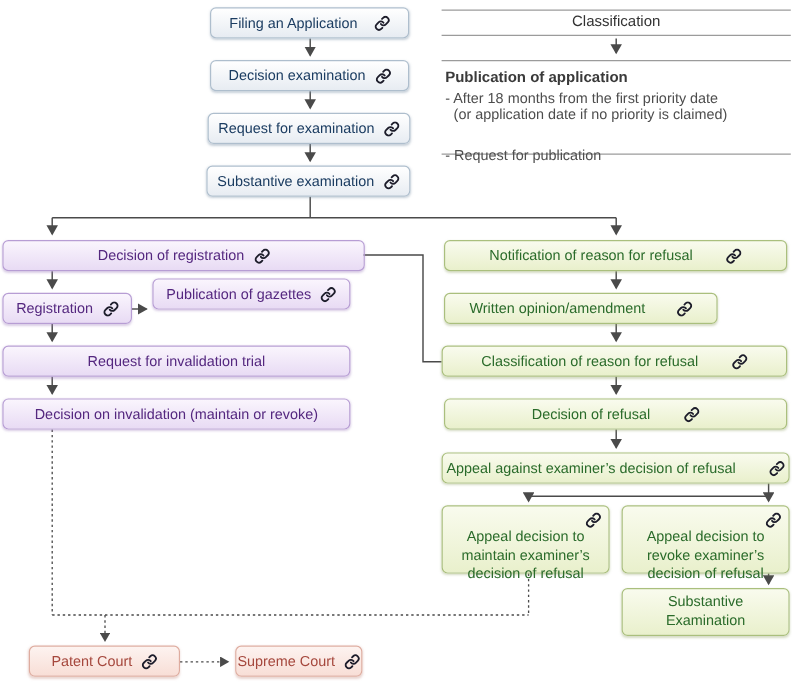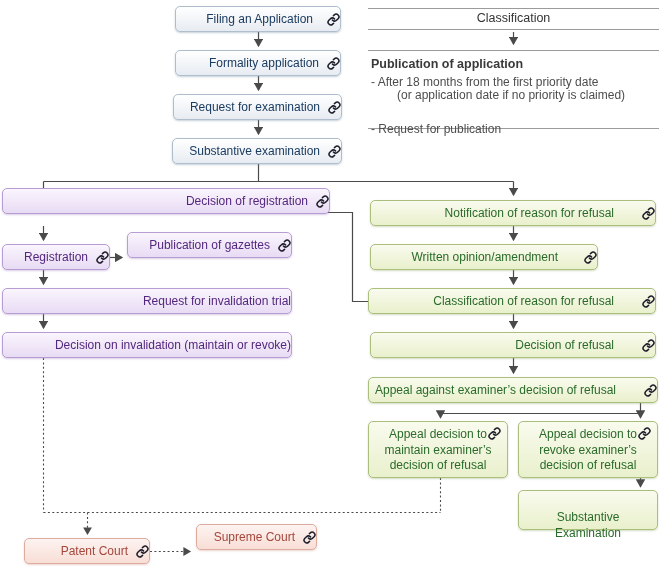--- a/index.html
+++ b/index.html
@@ -5,42 +5,42 @@
   html,body { margin:0; padding:0; background:#ffffff; }
   .canvas {
     position:relative; width:660px; height:569px; overflow:hidden;
     background:#ffffff;
     font-family:"Liberation Sans", sans-serif;
   }
   svg.wires { position:absolute; left:0; top:0; z-index:1; }
 
   .node {
     position:absolute; z-index:2; box-sizing:border-box;
-    display:flex; align-items:center; justify-content:flex-end; gap:8px;
+    display:flex; align-items:center; justify-content:center; gap:8px;
     border:1px solid; border-radius:5px; font-size:12px;
   }
   .node .lbl { white-space:nowrap; }
   .blue   { border-color:#aebecd; background:linear-gradient(#ffffff,#e7ecf2); color:#1b3c61; box-shadow:0 1px 2px rgba(130,150,170,.45); }
   .purple { border-color:#b79dd4; background:linear-gradient(#faf5fd,#e8dbf4); color:#54277f; box-shadow:0 1px 2px rgba(160,130,190,.4); }
   .green  { border-color:#aabf7d; background:linear-gradient(#f9fbee,#e9f0cc); color:#2a6b2a; box-shadow:0 1px 2px rgba(150,165,110,.4);gap:28px; }
   .pink   { border-color:#deac9f; background:linear-gradient(#fdf3f0,#f8ded6); color:#a5473c; box-shadow:0 1px 2px rgba(200,150,140,.4); }
 
-  .multi { flex-direction:column; gap:0; justify-content:flex-start; padding-top:5px; line-height:15.5px; text-align:center; }
+  .multi { flex-direction:column; gap:0; justify-content:flex-start; padding-top:18px; line-height:15.5px; text-align:center; }
   .multi .icon { position:absolute; top:5px; right:6px; }
 
   .icon { width:13px; height:13px; display:inline-flex; flex:0 0 auto; }
   .icon svg { width:13px; height:13px; display:block; }
 
   .classification {
     position:absolute; z-index:2; left:368px; top:11px; width:291px;
     text-align:center; font-size:12.5px; color:#333333;
   }
   .pub { position:absolute; z-index:2; left:371px; top:58px; width:288px; font-size:12px; color:#4d4d4d; line-height:13.5px; }
   .pub .title { font-weight:bold; color:#3a3a3a; font-size:12.5px; margin-bottom:4px; }
-  .pub .cont { padding-left:7px;margin-left:19px; }
+  .pub .cont { padding-left:7px; }
   .pub .b2 { margin-top:20px; }
 </style>
 </head>
 <body>
 
 <div class="canvas">
 
   <svg class="wires" width="660" height="569" viewBox="0 0 660 569">
     <defs>
       <marker id="arw" markerWidth="8" markerHeight="8" refX="6" refY="4" orient="auto">
@@ -88,21 +88,21 @@
   <div class="node blue" style="left:175px;top:6px;width:166px;height:26px;gap:14px">
     <span class="lbl">Filing an Application</span>
     <span class="icon">
         <svg viewBox="0 0 24 24" fill="none" stroke="#1d1d2b" stroke-width="2.8" stroke-linecap="round" stroke-linejoin="round">
           <path d="M10 13a5 5 0 0 0 7.54.54l3-3a5 5 0 0 0-7.07-7.07l-1.72 1.71"></path>
           <path d="M14 11a5 5 0 0 0-7.54-.54l-3 3a5 5 0 0 0 7.07 7.07l1.71-1.71"></path>
         </svg>
       </span>
   </div>
   <div class="node blue" style="left:175px;top:50px;width:166px;height:26px">
-    <span class="lbl">Formality application</span>
+    <span class="lbl">Decision examination</span>
     <span class="icon">
         <svg viewBox="0 0 24 24" fill="none" stroke="#1d1d2b" stroke-width="2.8" stroke-linecap="round" stroke-linejoin="round">
           <path d="M10 13a5 5 0 0 0 7.54.54l3-3a5 5 0 0 0-7.07-7.07l-1.72 1.71"></path>
           <path d="M14 11a5 5 0 0 0-7.54-.54l-3 3a5 5 0 0 0 7.07 7.07l1.71-1.71"></path>
         </svg>
       </span>
   </div>
   <div class="node blue" style="left:173px;top:94px;width:169px;height:26px">
     <span class="lbl">Request for examination</span>
     <span class="icon">
@@ -123,21 +123,21 @@
   </div>
 
   <div class="classification">Classification</div>
   <div class="pub">
     <div class="title">Publication of application</div>
     <div>- After 18 months from the first priority date</div>
     <div class="cont">(or application date if no priority is claimed)</div>
     <div class="b2">- Request for publication</div>
   </div>
 
-  <div class="node purple" style="left:2px;top:188px;width:328px;height:26px">
+  <div class="node purple" style="left:2px;top:200px;width:302px;height:26px">
     <span class="lbl">Decision of registration</span>
     <span class="icon">
         <svg viewBox="0 0 24 24" fill="none" stroke="#1d1d2b" stroke-width="2.8" stroke-linecap="round" stroke-linejoin="round">
           <path d="M10 13a5 5 0 0 0 7.54.54l3-3a5 5 0 0 0-7.07-7.07l-1.72 1.71"></path>
           <path d="M14 11a5 5 0 0 0-7.54-.54l-3 3a5 5 0 0 0 7.07 7.07l1.71-1.71"></path>
         </svg>
       </span>
   </div>
   <div class="node purple" style="left:2px;top:244px;width:108px;height:26px">
     <span class="lbl">Registration</span>
@@ -225,35 +225,35 @@
     <span>Appeal decision to</span>
     <span>revoke examiner’s</span>
     <span>decision of refusal</span>
     <span class="icon">
         <svg viewBox="0 0 24 24" fill="none" stroke="#1d1d2b" stroke-width="2.8" stroke-linecap="round" stroke-linejoin="round">
           <path d="M10 13a5 5 0 0 0 7.54.54l3-3a5 5 0 0 0-7.07-7.07l-1.72 1.71"></path>
           <path d="M14 11a5 5 0 0 0-7.54-.54l-3 3a5 5 0 0 0 7.07 7.07l1.71-1.71"></path>
         </svg>
       </span>
   </div>
-  <div class="node green multi" style="left:518px;top:490px;width:140px;height:40px;padding-top:19px">
+  <div class="node green multi" style="left:518px;top:490px;width:140px;height:40px;padding-top:3px">
     <span>Substantive</span>
     <span>Examination</span>
   </div>
 
   <div class="node pink" style="left:24px;top:538px;width:126px;height:26px">
     <span class="lbl">Patent Court</span>
     <span class="icon">
         <svg viewBox="0 0 24 24" fill="none" stroke="#1d1d2b" stroke-width="2.8" stroke-linecap="round" stroke-linejoin="round">
           <path d="M10 13a5 5 0 0 0 7.54.54l3-3a5 5 0 0 0-7.07-7.07l-1.72 1.71"></path>
           <path d="M14 11a5 5 0 0 0-7.54-.54l-3 3a5 5 0 0 0 7.07 7.07l1.71-1.71"></path>
         </svg>
       </span>
   </div>
-  <div class="node pink" style="left:196px;top:524px;width:121px;height:26px">
+  <div class="node pink" style="left:196px;top:538px;width:106px;height:26px">
     <span class="lbl">Supreme Court</span>
     <span class="icon">
         <svg viewBox="0 0 24 24" fill="none" stroke="#1d1d2b" stroke-width="2.8" stroke-linecap="round" stroke-linejoin="round">
           <path d="M10 13a5 5 0 0 0 7.54.54l3-3a5 5 0 0 0-7.07-7.07l-1.72 1.71"></path>
           <path d="M14 11a5 5 0 0 0-7.54-.54l-3 3a5 5 0 0 0 7.07 7.07l1.71-1.71"></path>
         </svg>
       </span>
   </div>
 
 </div>

